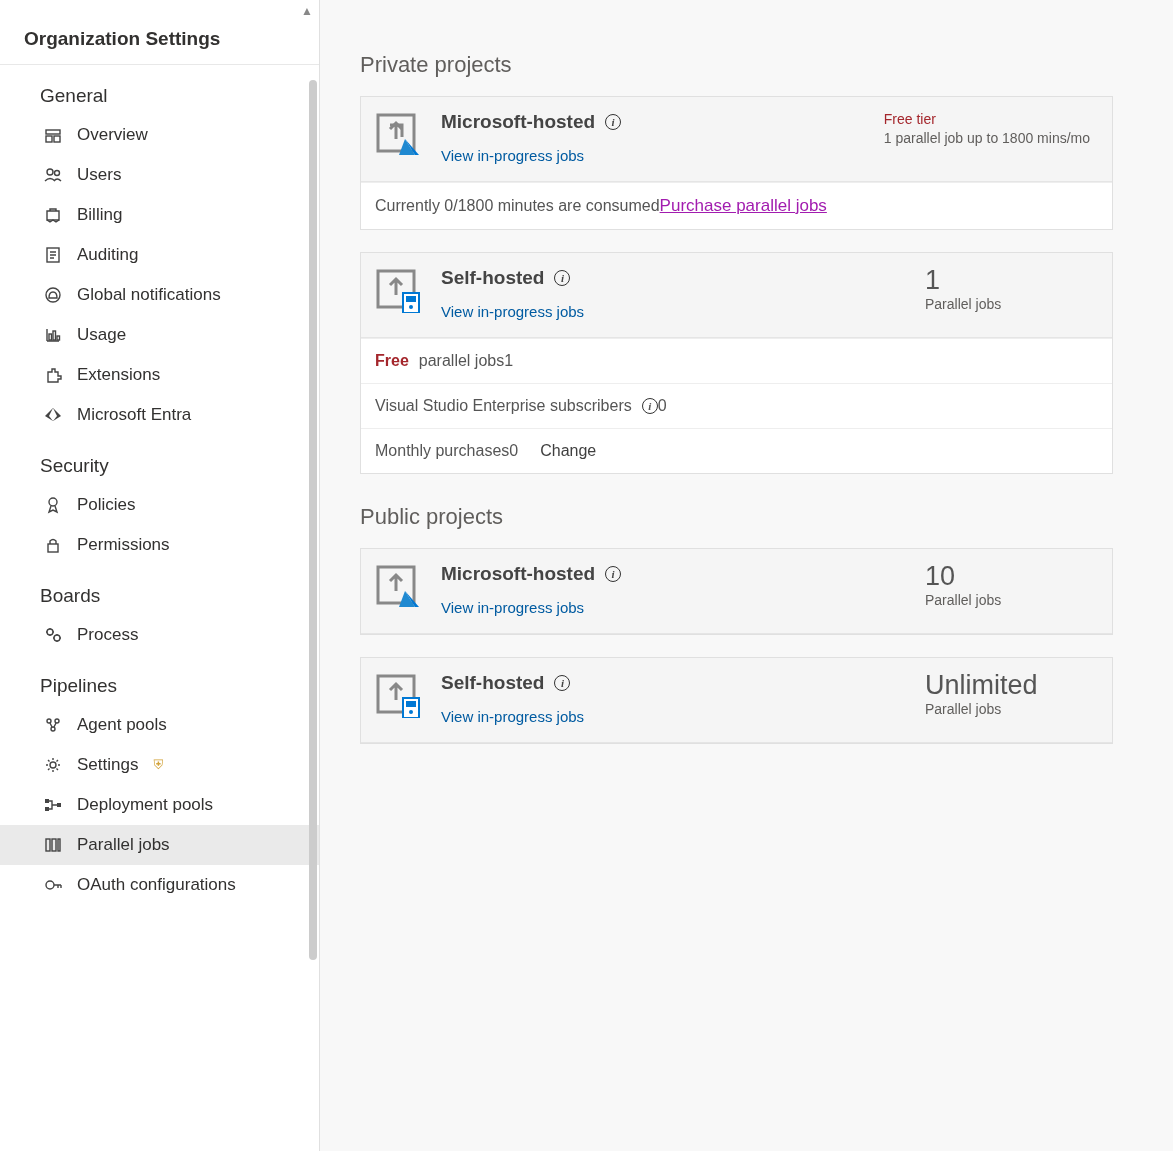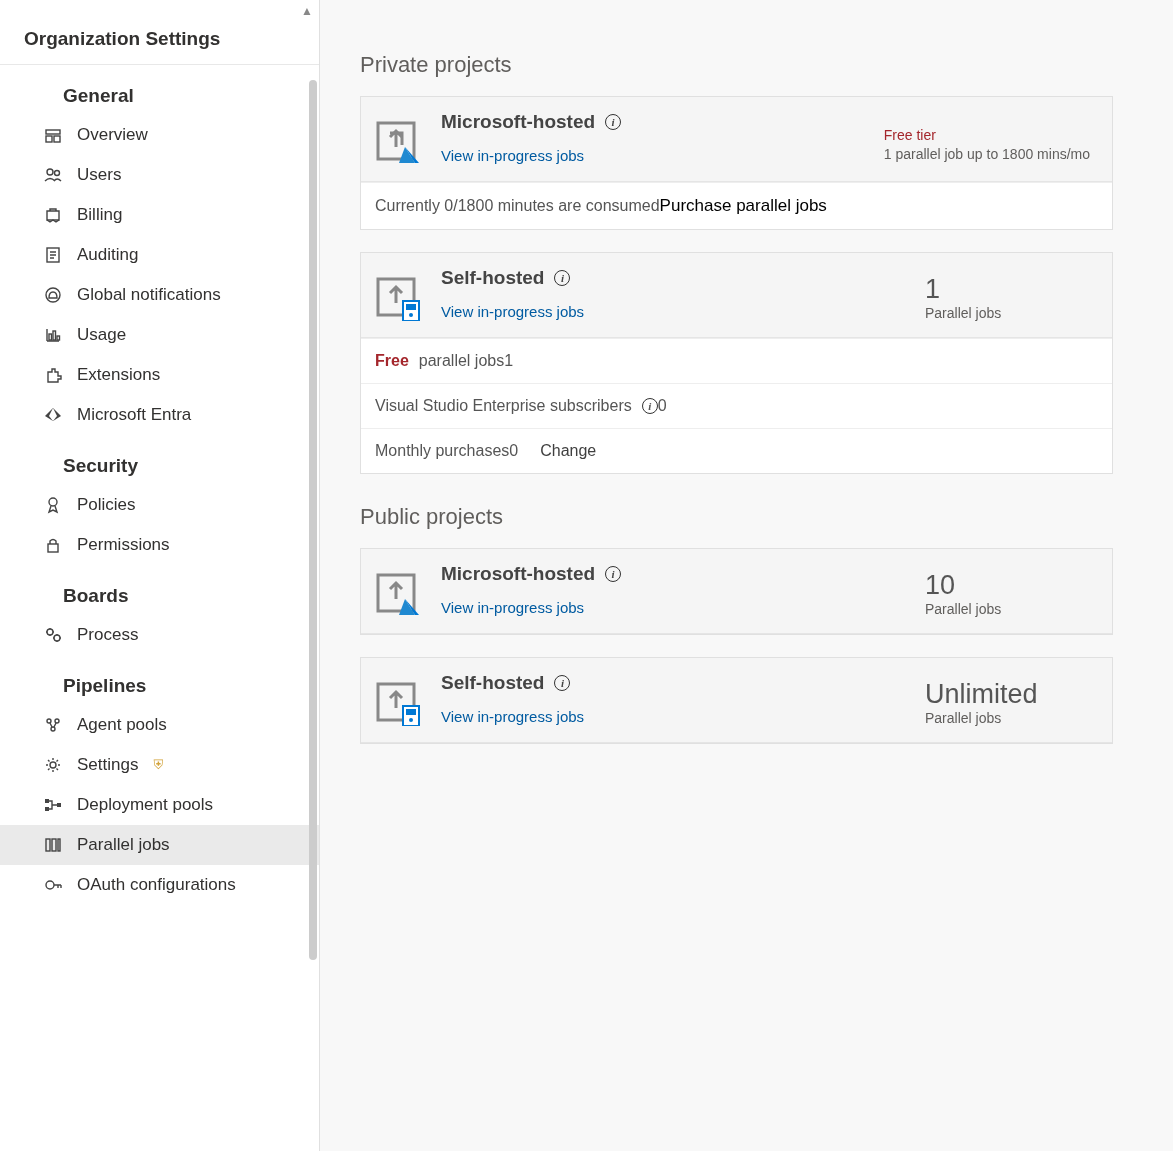--- a/index.html
+++ b/index.html
@@ -21,23 +21,22 @@
       flex-shrink: 0;
     }
     .sidebar-title {
       font-size: 19px;
       font-weight: 700;
       padding: 28px 24px 14px;
       border-bottom: 1px solid #e8e8e8;
     }
     .section-header {
       font-size: 19px;
-      font-weight: 700;
+      font-weight: 400;
       padding: 20px 24px 8px 40px;
-      margin-left: 23px;
     }
     .nav-item {
       display: flex;
       align-items: center;
       gap: 15px;
       padding: 10px 24px 10px 44px;
       font-size: 17px;
       color: #323130;
       cursor: pointer;
     }
@@ -87,21 +86,20 @@
       border: 1px solid #e0e0e0;
       background: #fff;
       margin-bottom: 22px;
     }
     .card-header {
       display: flex;
       padding: 14px 22px 16px 14px;
       background: #f5f5f5;
       border-bottom: 1px solid #e5e5e5;
       gap: 20px;
-      align-items: flex-end;
     }
     .card-icon-wrap {
       width: 46px;
       height: 46px;
       flex-shrink: 0;
       position: relative;
     }
     .card-titleblock { flex: 1; }
     .card-title {
       font-size: 19px;
@@ -145,21 +143,21 @@
       align-items: center;
       padding: 13px 22px 13px 14px;
       border-top: 1px solid #eee;
       font-size: 16px;
       color: #555;
     }
     .card-row .rowlabel { display: flex; align-items: center; gap: 10px; }
     .free-word { color: #a4262c; font-weight: bold; }
     .rowval { min-width: 150px; display: flex; gap: 22px; color: #555; }
     .link { color: #404040; cursor: pointer;}
-    .purchase { color: #000000; font-size: 17px; cursor: pointer;}
+    .purchase { color: #a21caf; font-size: 17px; cursor: pointer; text-decoration: underline;}
     svg { display: block; }
   </style>
 </head>
 <body>
 
 <div class="sidebar">
   <span class="scroll-arrow">▲</span>
   <div class="scrollbar-track"></div>
   <div class="sidebar-title">Organization Settings</div>
   <div id="nav-root">

